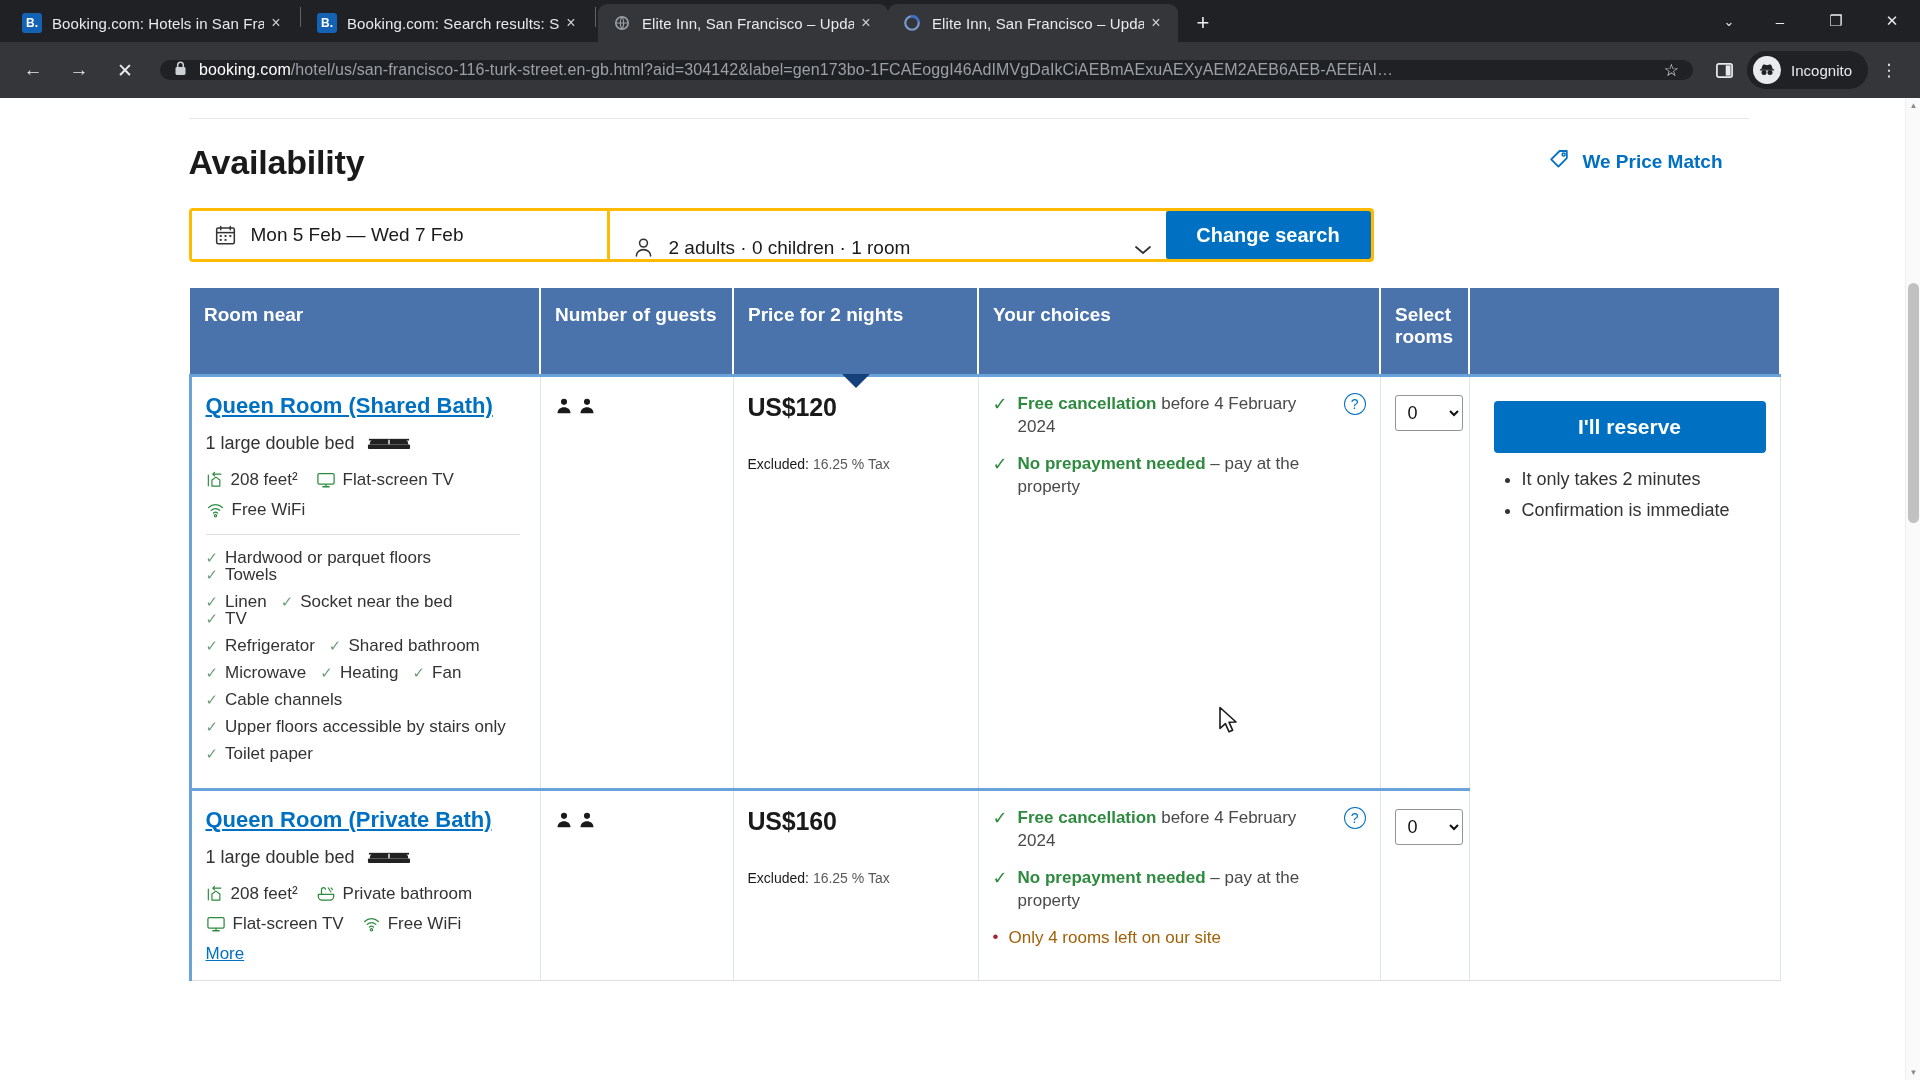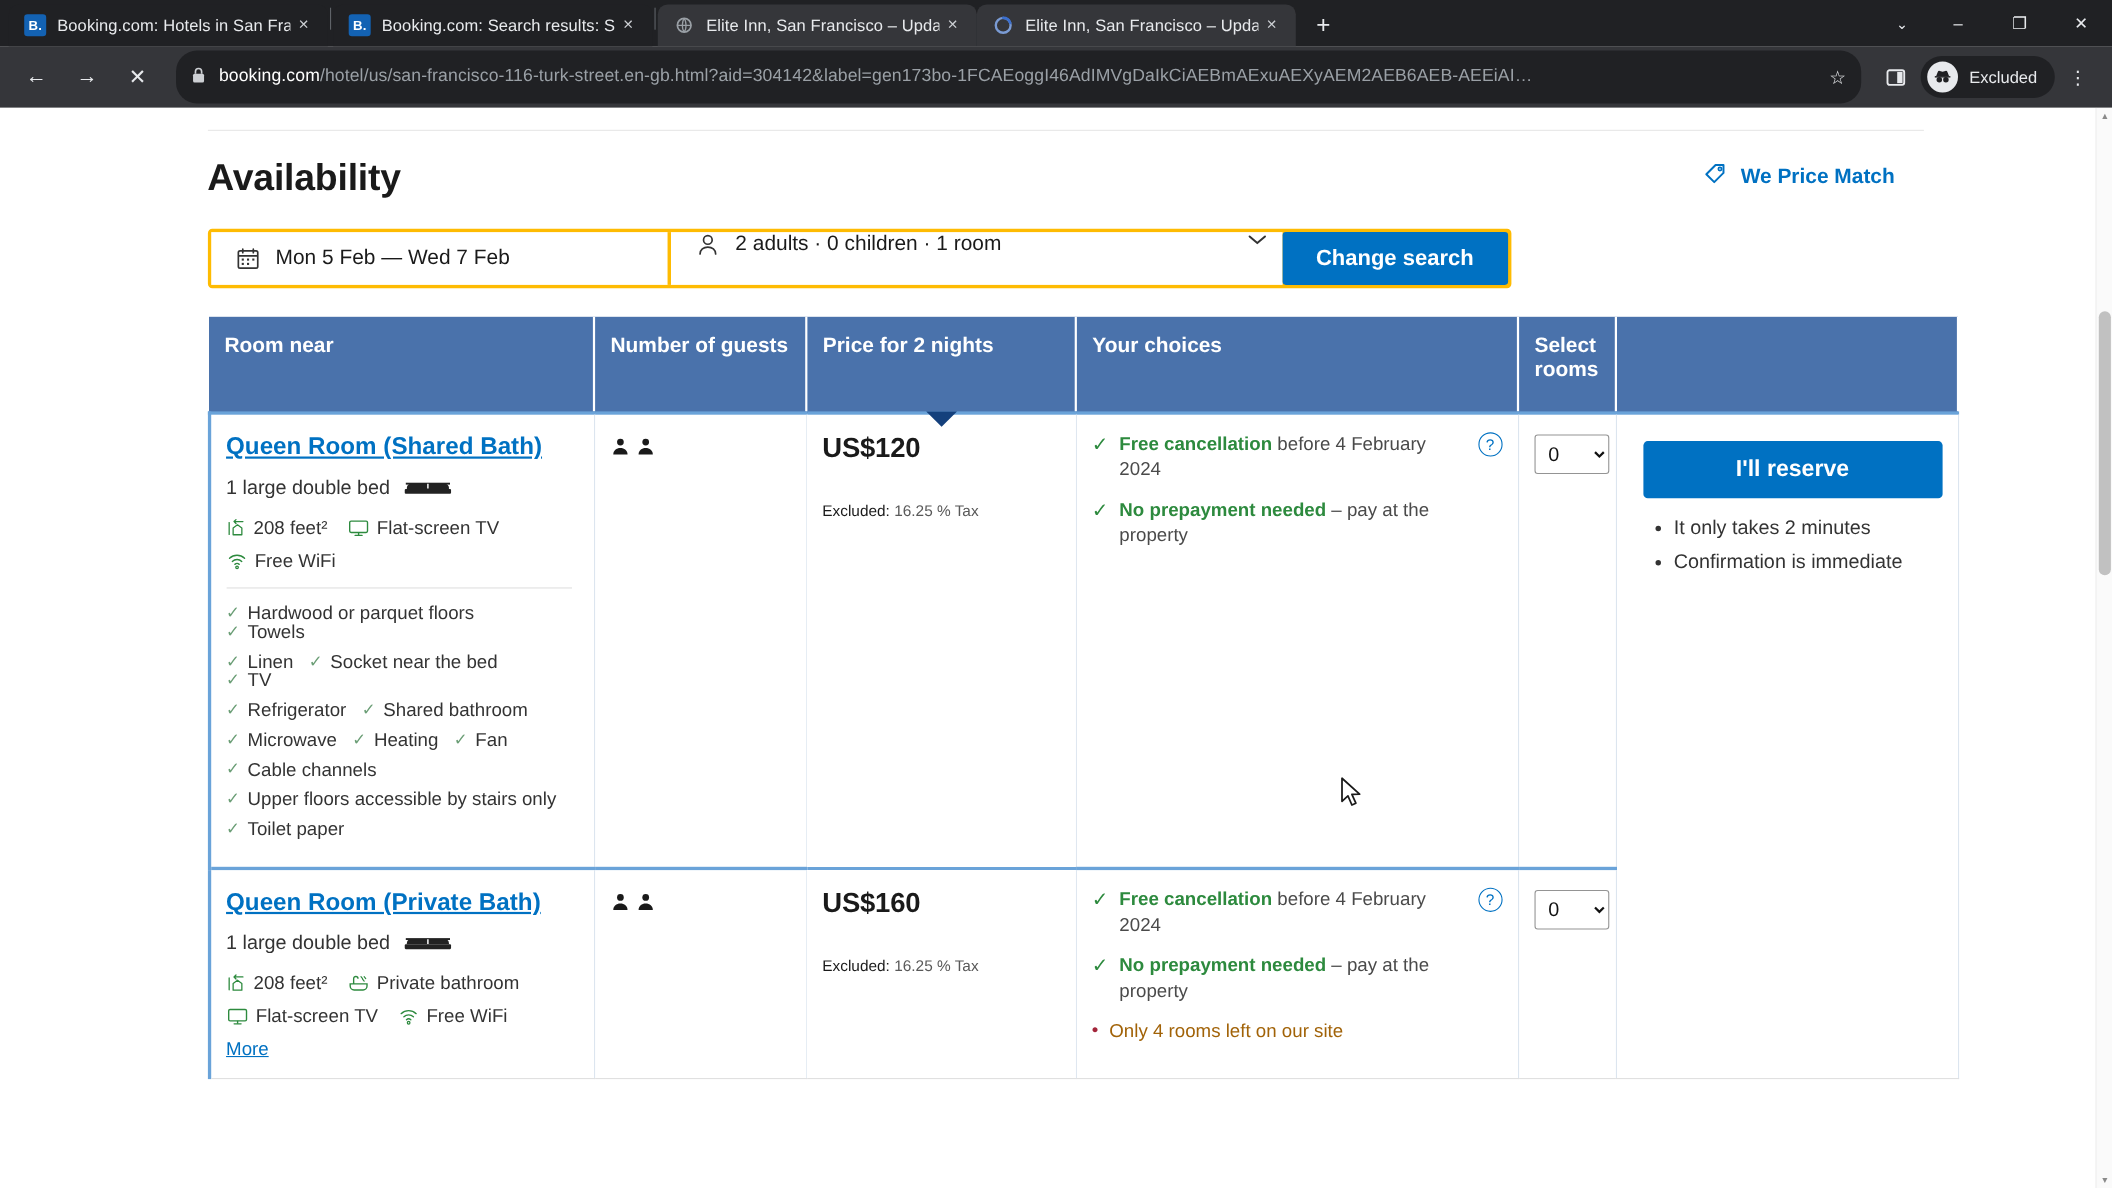--- a/index.html
+++ b/index.html
@@ -64,21 +64,21 @@
   .toolbar {
     height: 56px; background: #35363a; display: flex; align-items: center;
     padding: 0 10px; flex: 0 0 56px;
   }
   .nav-btn {
     width: 40px; height: 40px; margin: 0 3px;
     display: flex; align-items: center; justify-content: center;
     color: #e8eaed; border-radius: 50%; font-size: 19px;
   }
   .omnibox {
-    flex: 1 1 auto; height: 48px; background: #202124;
+    flex: 1 1 auto; height: 20px; background: #202124;
     border-radius: 19px; display: flex; align-items: center;
     padding: 0 14px; margin: 0 10px 0 12px; min-width: 0;
   }
   .omnibox .lock { color: #cdd0d4; font-size: 13px; margin-right: 12px; flex: 0 0 auto; }
   .omnibox .urlwrap {
     flex: 1 1 auto; min-width: 0; white-space: nowrap; overflow: hidden;
     font-size: 16px; letter-spacing: .1px;
   }
   .url-host { color: #ffffff; }
   .url-path { color: #9aa0a6; }
@@ -121,21 +121,21 @@
   .searchbar {
     margin-top: 26px; display: flex; height: 54px; width: 1185px;
     border: 3px solid #febb02; border-radius: 4px; background: #febb02;
   }
   .sb-date {
     flex: 0 0 415px; background: #fff; display: flex; align-items: center;
     padding: 0 0 0 22px; font-size: 19px; color: #1a1a1a;
   }
   .sb-date .cal { margin-right: 14px; display: flex; }
   .sb-occ {
-    flex: 1 1 auto; background: #fff; display: flex; align-items: flex-start;
+    flex: 1 1 auto; background: #fff; display: flex; align-items: flex-end;
     padding: 0 14px 0 22px; font-size: 19px; color: #1a1a1a;
     border-left: 3px solid #febb02;
   }
   .sb-occ .person { margin-right: 14px; display: flex; }
   .sb-occ .caret { margin-left: auto; color: #1a1a1a; font-size: 15px; }
   .btn-change {
     flex: 0 0 205px; background: #0071c2; color: #fff; font-size: 20px;
     font-weight: 700; display: flex; align-items: center; justify-content: center;
     border-radius: 3px;
   }
@@ -312,21 +312,21 @@
     </div>
     <div class="incognito-pill">
       <span class="incog-av">
         <svg width="20" height="20" viewBox="0 0 24 24">
             <path d="M5 11h14l-1.6-4.3a2 2 0 0 0-2.4-1.3l-3 .8-3-.8a2 2 0 0 0-2.4 1.3z" fill="#202124"></path>
             <circle cx="8.4" cy="15" r="3" fill="#202124"></circle>
             <circle cx="15.6" cy="15" r="3" fill="#202124"></circle>
             <rect x="3.5" y="11" width="17" height="1.6" fill="#202124"></rect>
           </svg>
       </span>
-      <span>Excluded</span>
+      <span>Incognito</span>
     </div>
     <div class="tb-icon">⋮</div>
   </div>
 
   <div class="viewport">
     <div class="page">
       <div class="content">
         <div class="topline"></div>
 
         <div class="avail-head">

